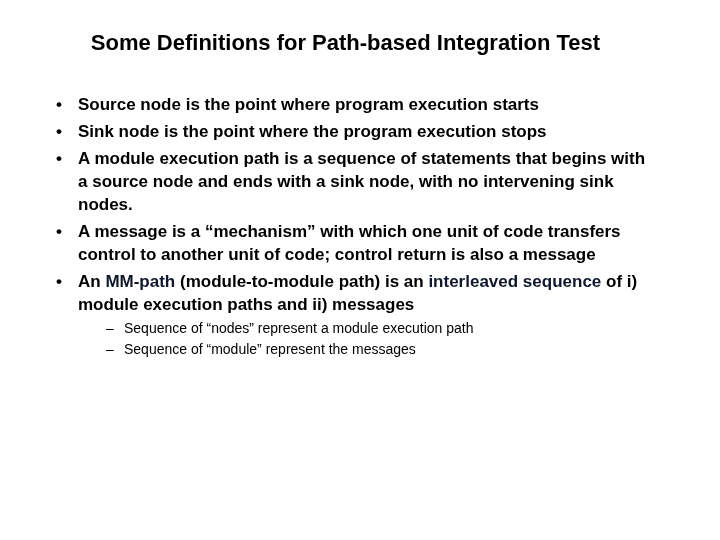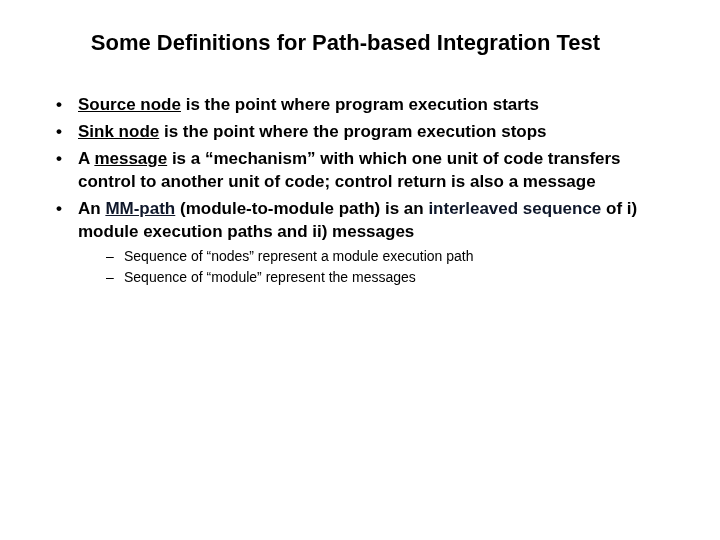--- a/index.html
+++ b/index.html
@@ -55,40 +55,43 @@
     position: relative;
     padding-left: 18px;
     margin: 0 0 2px 0;
   }
   ul.sub > li::before {
     content: "–";
     position: absolute;
     left: 0;
     top: 0;
   }
-  .u { text-decoration: underline; }
+  .u { }
   .red { color: #0f172a; }
 </style>
 </head>
 <body>
 
 <div class="slide">
 
   <h1 class="title">Some Definitions for Path-based Integration Test</h1>
 
   <ul class="bullets">
 
     <li>
       <span class="u">Source node</span><span> is the point where program execution starts</span>
     </li>
 
     <li>
       <span class="u">Sink node</span><span> is the point where the program execution stops</span>
     </li>
 
+    <li>
+      <span>A </span><span class="u">module execution path</span><span> is a sequence of statements that begins with a source node and ends with a sink node, with no intervening sink nodes.</span>
+    </li>
 
     <li>
       <span>A </span><span class="u">message</span><span> is a “mechanism” with which one unit of code transfers control to another unit of code; control return is also a message</span>
     </li>
 
     <li>
       <span>An </span><span class="u red">MM-path</span><span> (module-to-module path) is an </span><span class="red">interleaved sequence</span><span> of i) module execution paths and ii) messages</span>
 
       <ul class="sub">
         <li>Sequence of “nodes” represent a module execution path</li>

